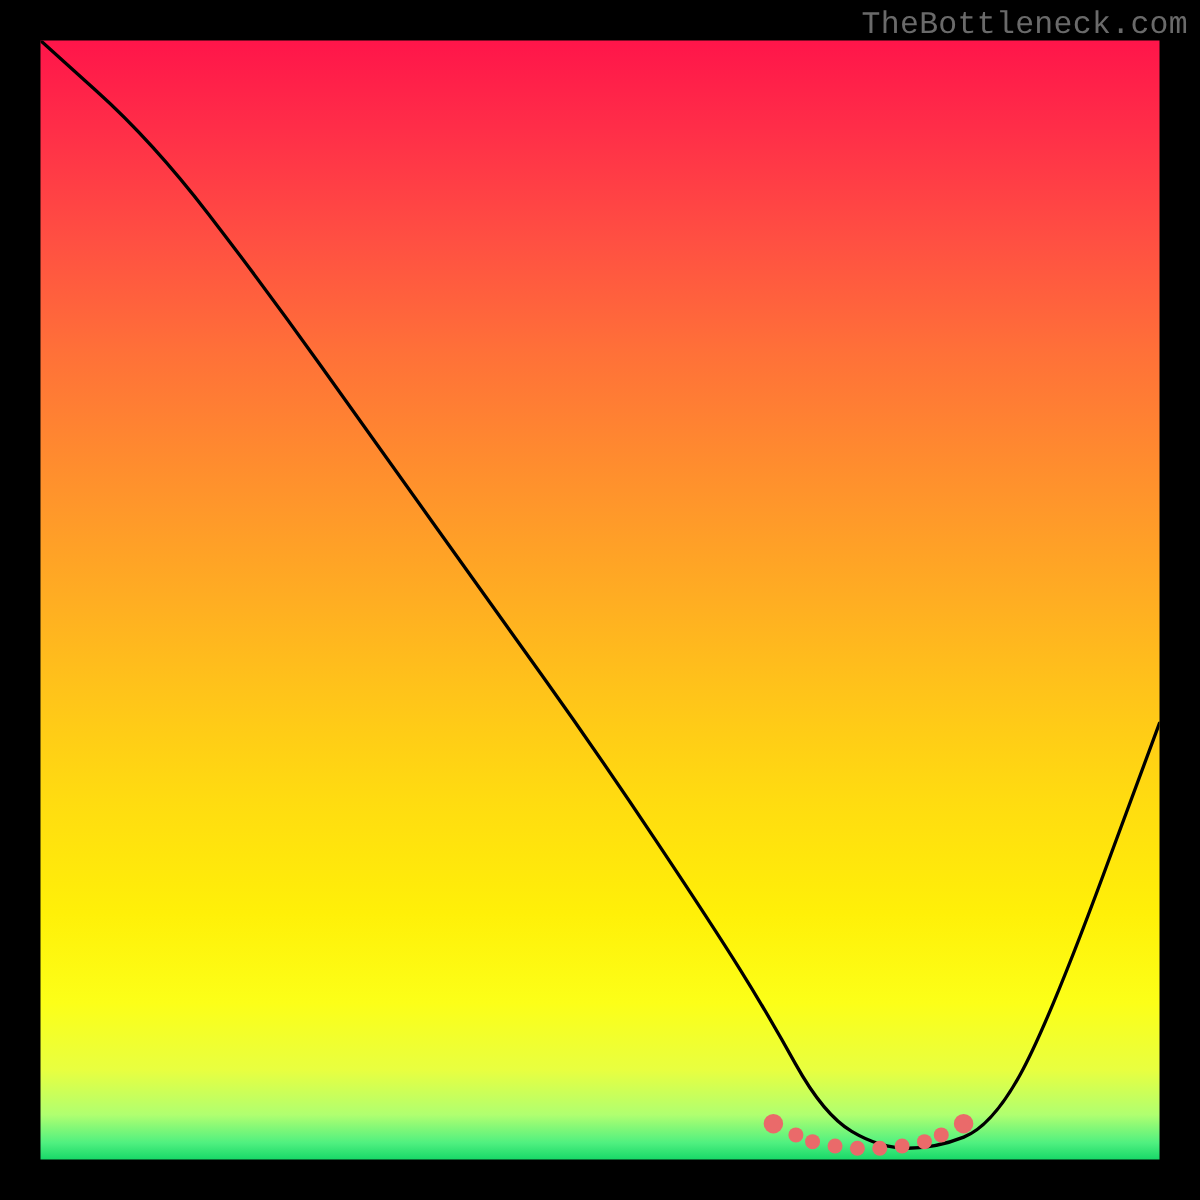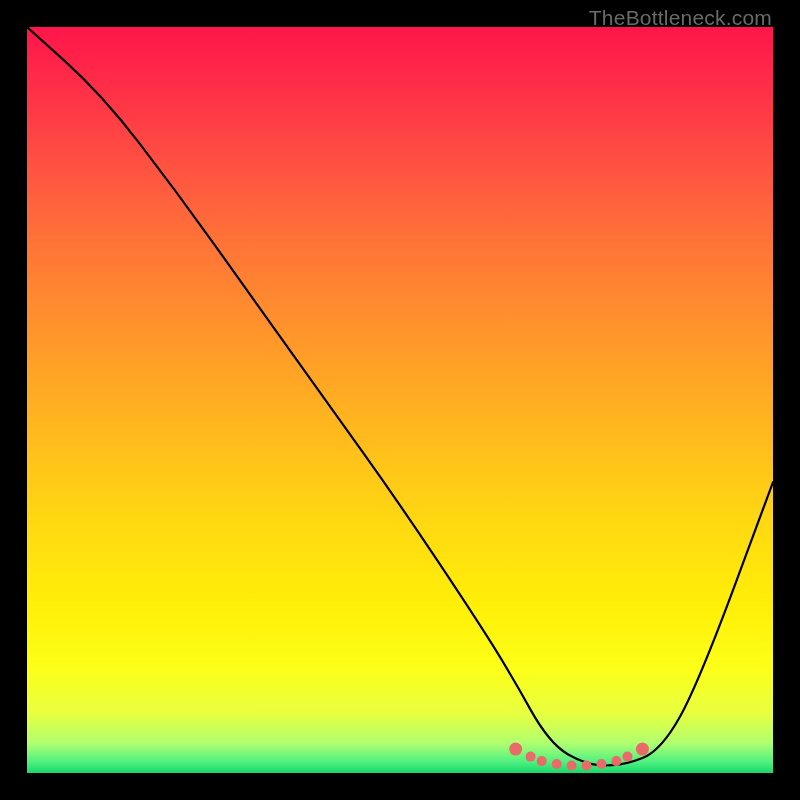--- a/index.html
+++ b/index.html
@@ -42,22 +42,22 @@
   .curve-svg {
     position: absolute;
     left: 0;
     top: 0;
     width: 746px;
     height: 746px;
   }
   .watermark {
     position: absolute;
     top: 6px;
-    right: 28px;
-    font-family: Liberation Sans, sans-serif;
+    right: 8px;
+    font-family: Liberation Mono, monospace;
     font-size: 21px;
     color: #6a6a6a;
     letter-spacing: 0.2px;
   }
 </style>
 </head>
 <body>
 
 <div class="chart-container">
 

